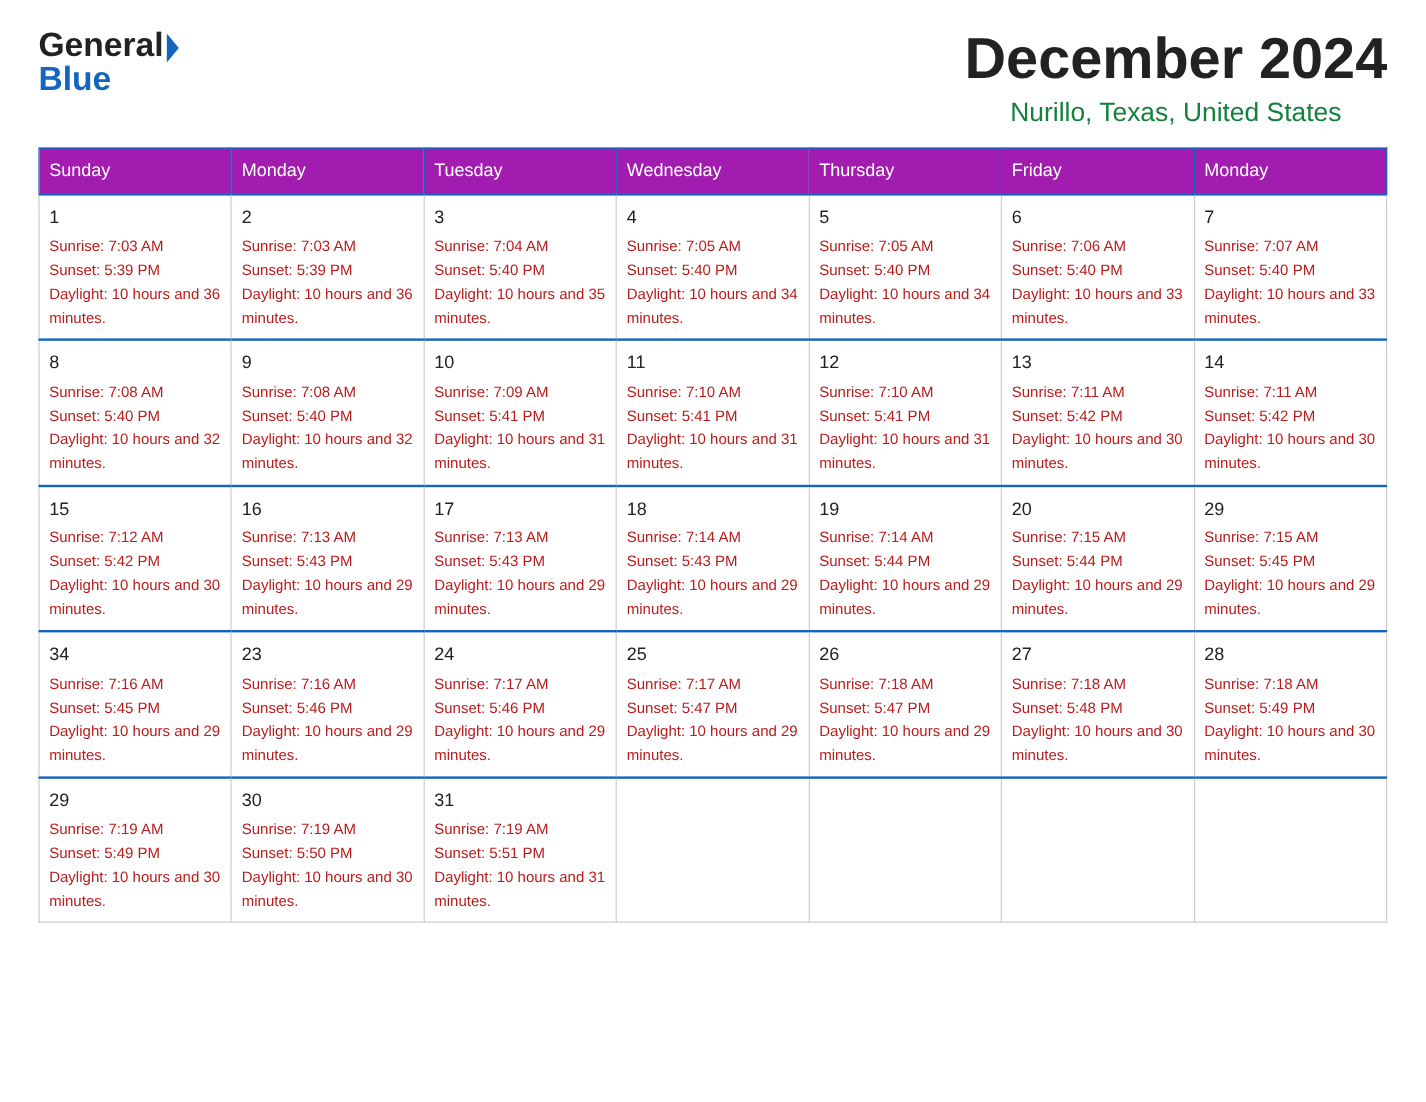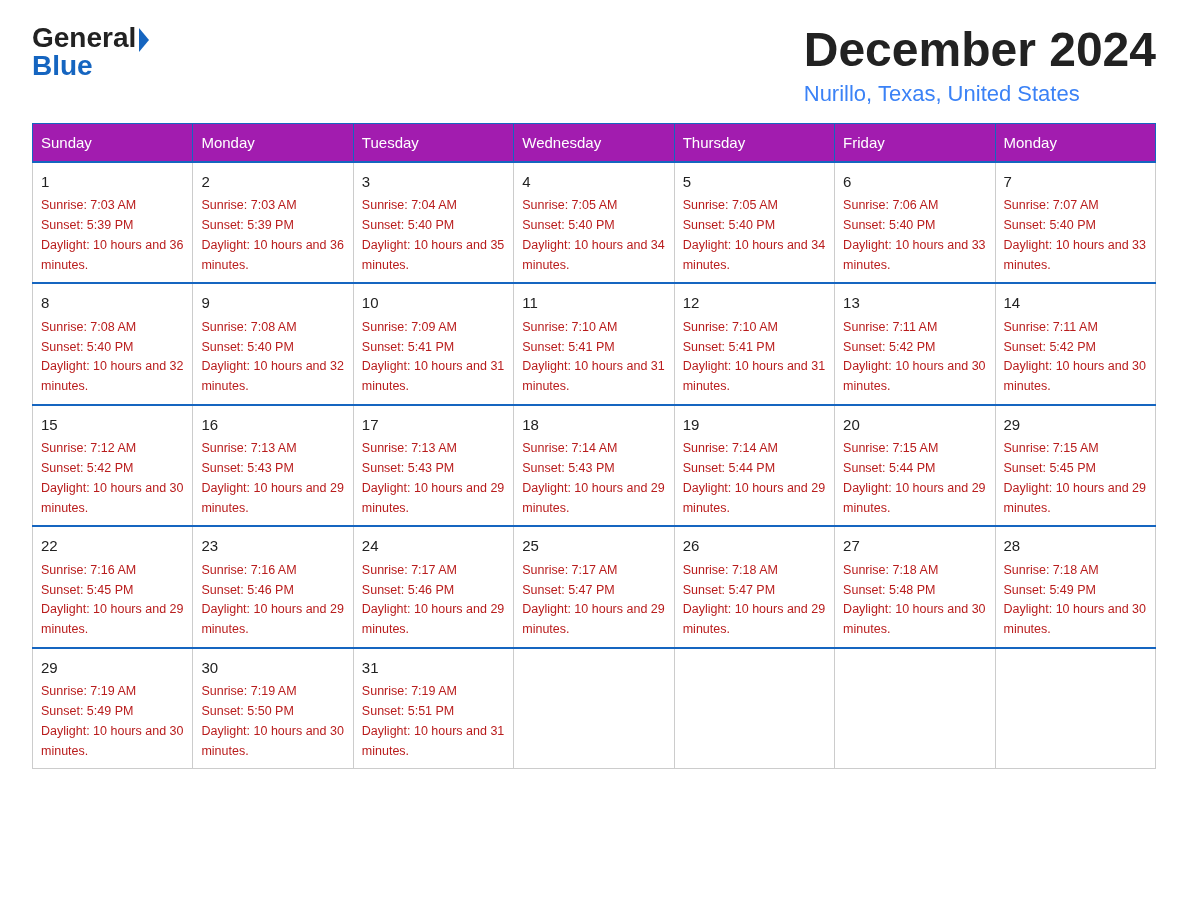--- a/index.html
+++ b/index.html
@@ -38,31 +38,31 @@
       margin-left: 3px;
       vertical-align: middle;
     }
     .logo-blue {
       font-size: 28px;
       font-weight: bold;
       color: #1565c0;
       line-height: 1;
     }
     .title-section {
-      text-align: left;
+      text-align: center;
     }
     .month-title {
       font-size: 48px;
       font-weight: bold;
       color: #222;
       line-height: 1.1;
     }
     .location-title {
       font-size: 22px;
-      color: #3b82f6;
+      color: #15803d;
       margin-top: 4px;
     }
     .calendar-table {
       width: 100%;
       border-collapse: collapse;
       table-layout: fixed;
     }
     .calendar-table th {
       background-color: #a21caf;
       color: #fff;
@@ -148,21 +148,21 @@
       <tr>
         <td><span class="day-number">15</span><span class="day-info">Sunrise: 7:12 AM<br>Sunset: 5:42 PM<br>Daylight: 10 hours and 30 minutes.</span></td>
         <td><span class="day-number">16</span><span class="day-info">Sunrise: 7:13 AM<br>Sunset: 5:43 PM<br>Daylight: 10 hours and 29 minutes.</span></td>
         <td><span class="day-number">17</span><span class="day-info">Sunrise: 7:13 AM<br>Sunset: 5:43 PM<br>Daylight: 10 hours and 29 minutes.</span></td>
         <td><span class="day-number">18</span><span class="day-info">Sunrise: 7:14 AM<br>Sunset: 5:43 PM<br>Daylight: 10 hours and 29 minutes.</span></td>
         <td><span class="day-number">19</span><span class="day-info">Sunrise: 7:14 AM<br>Sunset: 5:44 PM<br>Daylight: 10 hours and 29 minutes.</span></td>
         <td><span class="day-number">20</span><span class="day-info">Sunrise: 7:15 AM<br>Sunset: 5:44 PM<br>Daylight: 10 hours and 29 minutes.</span></td>
         <td><span class="day-number">29</span><span class="day-info">Sunrise: 7:15 AM<br>Sunset: 5:45 PM<br>Daylight: 10 hours and 29 minutes.</span></td>
       </tr>
       <tr>
-        <td><span class="day-number">22</span><span class="day-info">Sunrise: 7:16 AM<br>Sunset: 5:45 PM<br>Daylight: 10 hours and 29 minutes.</span></td>
+        <td><span class="day-number">34</span><span class="day-info">Sunrise: 7:16 AM<br>Sunset: 5:45 PM<br>Daylight: 10 hours and 29 minutes.</span></td>
         <td><span class="day-number">23</span><span class="day-info">Sunrise: 7:16 AM<br>Sunset: 5:46 PM<br>Daylight: 10 hours and 29 minutes.</span></td>
         <td><span class="day-number">24</span><span class="day-info">Sunrise: 7:17 AM<br>Sunset: 5:46 PM<br>Daylight: 10 hours and 29 minutes.</span></td>
         <td><span class="day-number">25</span><span class="day-info">Sunrise: 7:17 AM<br>Sunset: 5:47 PM<br>Daylight: 10 hours and 29 minutes.</span></td>
         <td><span class="day-number">26</span><span class="day-info">Sunrise: 7:18 AM<br>Sunset: 5:47 PM<br>Daylight: 10 hours and 29 minutes.</span></td>
         <td><span class="day-number">27</span><span class="day-info">Sunrise: 7:18 AM<br>Sunset: 5:48 PM<br>Daylight: 10 hours and 30 minutes.</span></td>
         <td><span class="day-number">28</span><span class="day-info">Sunrise: 7:18 AM<br>Sunset: 5:49 PM<br>Daylight: 10 hours and 30 minutes.</span></td>
       </tr>
       <tr>
         <td><span class="day-number">29</span><span class="day-info">Sunrise: 7:19 AM<br>Sunset: 5:49 PM<br>Daylight: 10 hours and 30 minutes.</span></td>
         <td><span class="day-number">30</span><span class="day-info">Sunrise: 7:19 AM<br>Sunset: 5:50 PM<br>Daylight: 10 hours and 30 minutes.</span></td>

